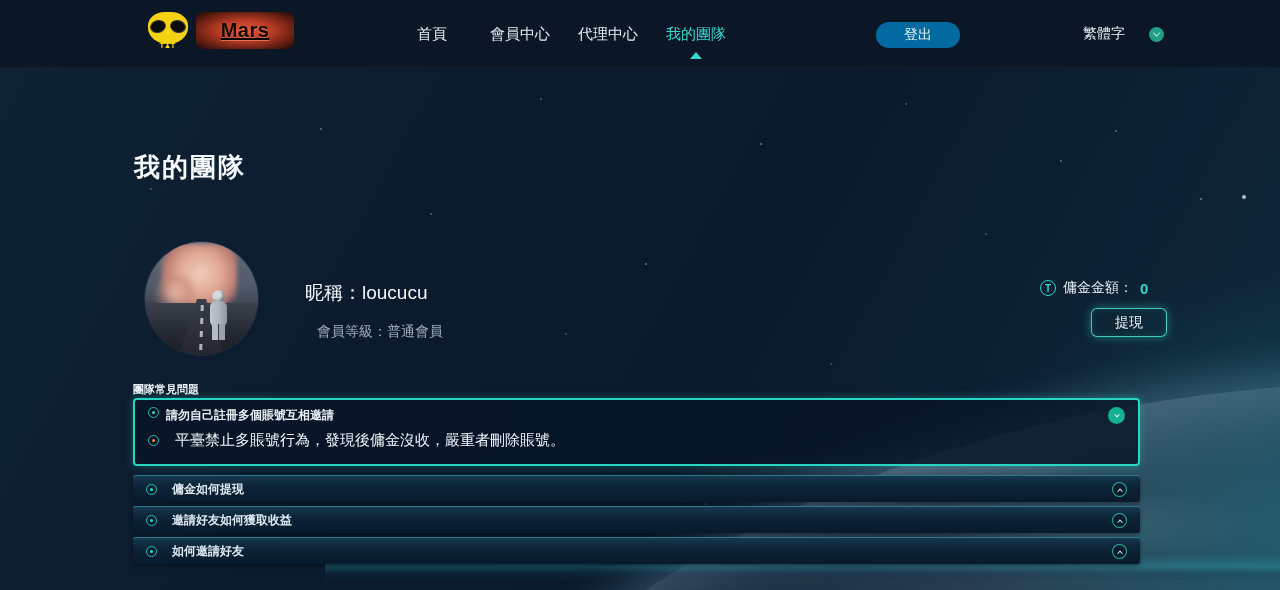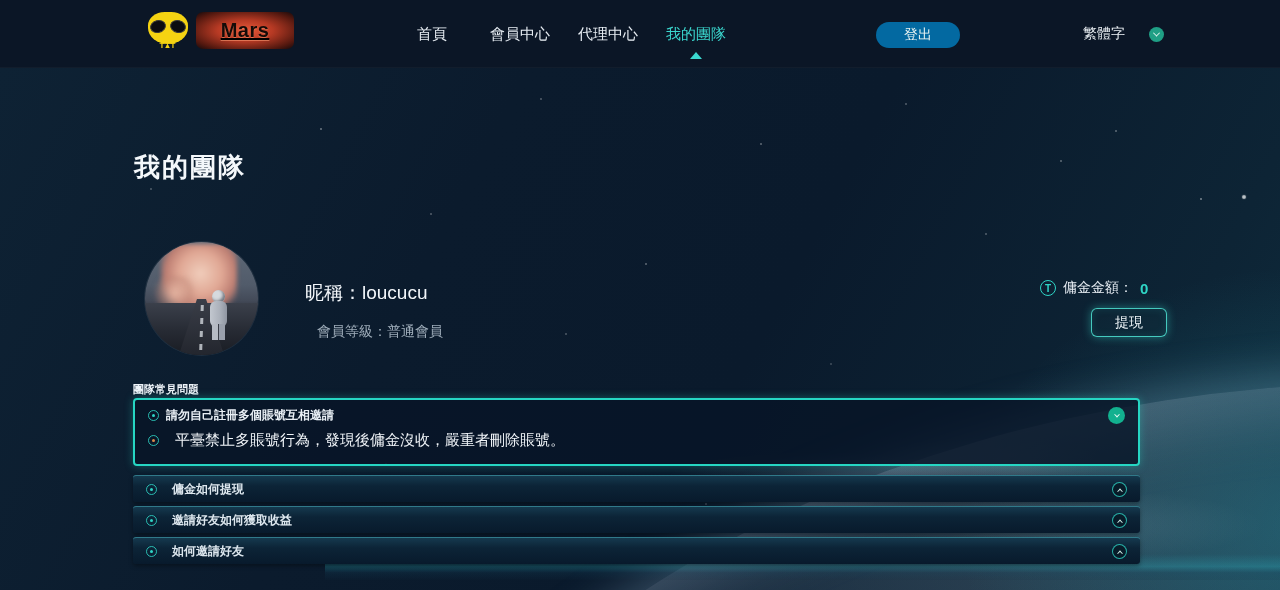--- a/index.html
+++ b/index.html
@@ -84,21 +84,21 @@
   .commission-label { color:#e8eef4; font-size:14px; }
   .commission-value { color:#2fd5c6; font-size:15px; font-weight:bold; }
   .withdraw-btn { position:absolute; left:1066px; top:240px; width:76px; height:29px; border-radius:6px; cursor:pointer;
     border:1px solid rgba(80,230,215,0.85); background:rgba(16,48,58,0.30); color:#eef5f8; font-size:14px; font-family:"Liberation Sans", sans-serif;
     box-shadow:0 0 10px rgba(55,220,205,0.45), inset 0 0 8px rgba(55,220,205,0.12);margin-left:25px; }
 
   
   .faq-label { position:absolute; left:133px; top:314px; color:#eef3f8; font-size:11px; font-weight:bold; }
   .faq-expanded { position:absolute; left:133px; top:330px; width:1007px; height:68px; border:2px solid #26d6c3; border-radius:4px;
     background:rgba(7,21,39,0.82); box-shadow:0 0 9px rgba(38,214,195,0.35); }
-  .faq-q-row { position:absolute; left:13px; top:7px; display:flex; align-items:center; gap:7px; color:#e9eff5; font-size:12px; font-weight:bold; }
+  .faq-q-row { position:absolute; left:13px; top:7px; display:flex; gap:7px; color:#e9eff5; font-size:12px; font-weight:bold; }
   .faq-a-row { position:absolute; left:13px; top:31px; display:flex; align-items:center; gap:16px; color:#f0f4f8; font-size:15px; }
   .bullet { width:11px; height:11px; border-radius:50%; border:1px solid rgba(47,213,198,0.85); position:relative; flex:0 0 auto; }
   .bullet::after { content:""; position:absolute; left:3px; top:3px; width:3px; height:3px; border-radius:50%; background:#2fd5c6; }
   .bullet.amber::after { background:#d78a4a; }
   .expand-toggle { position:absolute; right:13px; top:7px; width:17px; height:17px; border-radius:50%; background:#12b18f; display:flex; align-items:center; justify-content:center; cursor:pointer; }
   .expand-toggle .chev { color:#eafaf5; width:4px; height:4px; }
 
   .faq-row { position:absolute; left:133px; width:1007px; height:27px; border-radius:3px; cursor:pointer;
     background:linear-gradient(180deg, #15394e 0%, #0c2437 38%, #081a2c 100%);
     border-top:1px solid rgba(82,200,215,0.55); box-shadow:0 2px 4px rgba(0,0,0,0.35); }

